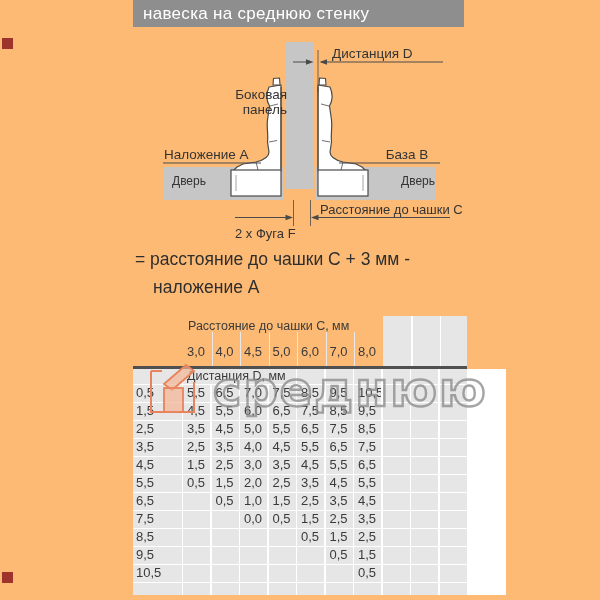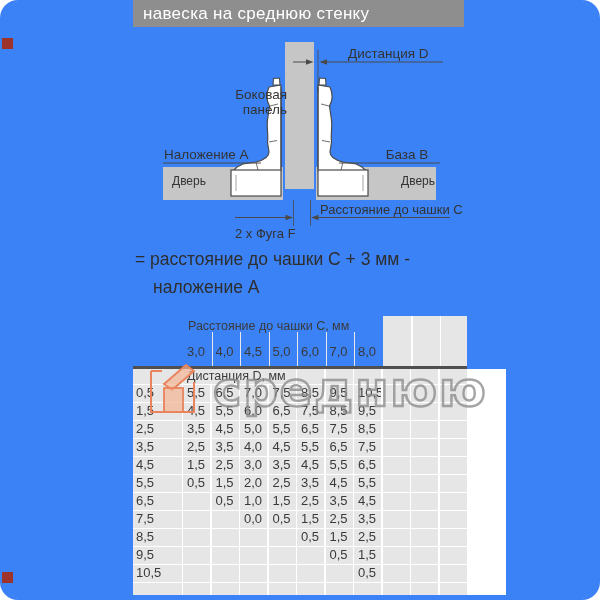--- a/index.html
+++ b/index.html
@@ -1,33 +1,33 @@
 <!DOCTYPE html>
 <html><head>
 <meta charset="utf-8">
 <style>
   html,body{margin:0;padding:0;}
   body{font-family:"Liberation Sans", sans-serif; background:#ffffff;}
-  #page{position:relative; width:600px; height:600px; background:#3b82f6; overflow:hidden;border-radius:18px;}
+  #page{position:relative; width:600px; height:600px; background:#fdba74; overflow:hidden;}
 
   
   #title-bar{position:absolute; left:133px; top:0; width:331px; height:27px;
     background:#8e8e8e; color:#fff; font-size:17px; line-height:27px; padding-left:10px;
     box-sizing:border-box; letter-spacing:0.3px;}
 
   
   .red-marker{position:absolute; width:11px; height:11px; background:#9e332b;}
   #red-marker-top{left:2px; top:38px;}
   #red-marker-bottom{left:2px; top:572px;}
 
   
   #diagram-svg{position:absolute; left:0; top:0; width:600px; height:600px;}
   .dlabel{position:absolute; font-size:13.5px; color:#333; line-height:15px; white-space:nowrap;}
   #side-panel-label{left:203px; top:44px; width:84px; text-align:right; white-space:normal;margin-top:43px;}
-  #distance-d-label{left:332px; top:46px;margin-left:16px;}
+  #distance-d-label{left:332px; top:46px;}
   #overlay-a-label{left:164px; top:147px;}
   #base-b-label{left:374px; top:147px; width:66px; text-align:center;}
   .door-label{font-size:12px; color:#333;}
   #door-left-label{left:172px; top:174px;}
   #door-right-label{left:381px; top:174px; width:54px; text-align:right;}
   #gap-f-label{left:235px; top:202px; font-size:13px;margin-top:24px;}
   #cup-c-label{left:320px; top:202px; font-size:13px;}
 
   
   #formula{position:absolute; left:135px; top:246px; font-size:17.5px; line-height:27.5px; color:#2e2e2e;}

